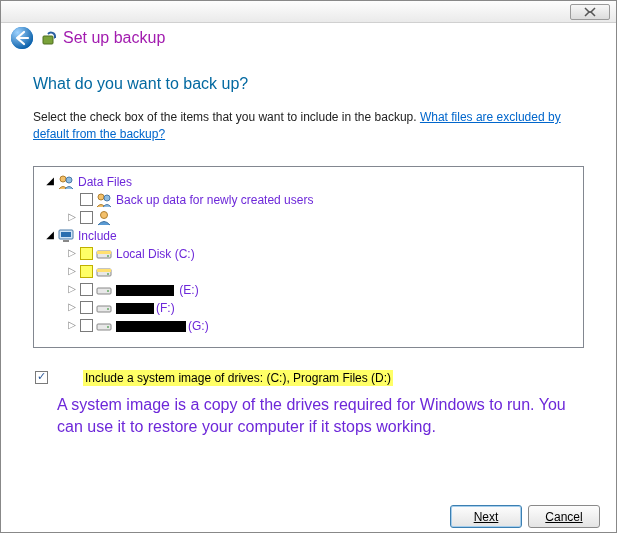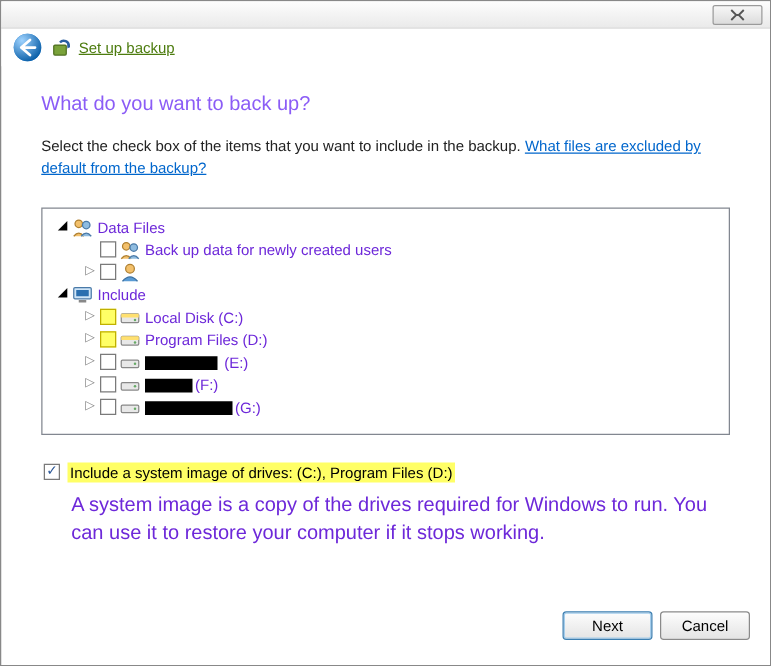--- a/index.html
+++ b/index.html
@@ -43,27 +43,27 @@
     padding-left: 8px;
     background: #fff;
     border-bottom: 1px solid transparent;
   }
   .back-btn {
     width: 26px; height: 26px;
     display: flex; align-items: center; justify-content: center;
     cursor: pointer;
   }
   .hdr-icon { width: 16px; height: 16px; margin: 0 6px; display:flex; align-items:center; justify-content:center;}
-  .hdr-title { font-size: 12px; color: #4d7c0f; text-decoration: underline; }
+  .hdr-title { font-size: 16px; color: #a21caf; }
   
   .content { padding: 14px 32px 0 32px; }
   h1.blue {
     font-size: 16px;
     font-weight: normal;
-    color: #8b5cf6;
+    color: #0369a1;
     margin: 8px 0 16px 0;
   }
   .instr { font-size: 12px; color: #222; line-height: 1.45; margin-bottom: 22px;}
   a.link { color: #0066cc; text-decoration: underline; cursor: pointer; }
   
   .tree-box {
     border: 1px solid #828790;
     width: 100%;
     height: 182px;
     padding: 6px 4px;
@@ -121,40 +121,42 @@
     background: #000;
     height: 11px;
     vertical-align: middle;
     margin-right: 2px;
   }
   
   .sysimg-row {
     margin-top: 22px;
     display: flex;
     align-items: center;
+    gap: 29px;
   }
   .sysimg-row .cb { margin-left: 2px; margin-right: 6px; }
   .hl-span {
     background: #ffff66;
     padding: 1px 2px;
   }
   .sysimg-desc {
     font-size: 16px;
     color: #6d28d9;
     margin: 8px 0 0 24px;
     line-height: 1.4;
     max-width: 520px;
   }
   
   .footer {
     position: absolute;
-    bottom: 20px;
+    bottom: 4px;
     right: 16px;
     display: flex;
     gap: 6px;
+    text-decoration: underline;
   }
   .btn {
     min-width: 72px;
     height: 23px;
     border: 1px solid #8a8a8a;
     border-radius: 3px;
     background: linear-gradient(to bottom, #fdfdfd, #e4e4e4);
     font-size: 12px;
     cursor: pointer;
     padding: 0 14px;
@@ -285,21 +287,20 @@
           <span class="tri-closed">▷</span>
         </span>
       <span class="cb hl"></span>
       <span class="ticon">
         <svg width="16" height="16" viewBox="0 0 16 16">
             <rect x="1" y="5" width="14" height="7" rx="1" fill="#e8e8e8" stroke="#888"></rect>
             <rect x="1" y="5" width="14" height="3" fill="#ffe070"></rect>
             <circle cx="12" cy="10" r="1" fill="#6a6"></circle>
           </svg>
       </span>
-      <span class="node-label">Program Files (D:)</span>
     </div>
 
     <div class="node indent2">
       <span class="expander">
           <span class="tri-closed">▷</span>
         </span>
       <span class="cb"></span>
       <span class="ticon">
         <svg width="16" height="16" viewBox="0 0 16 16">
             <rect x="1" y="6" width="14" height="6" rx="1" fill="#e8e8e8" stroke="#888"></rect>

